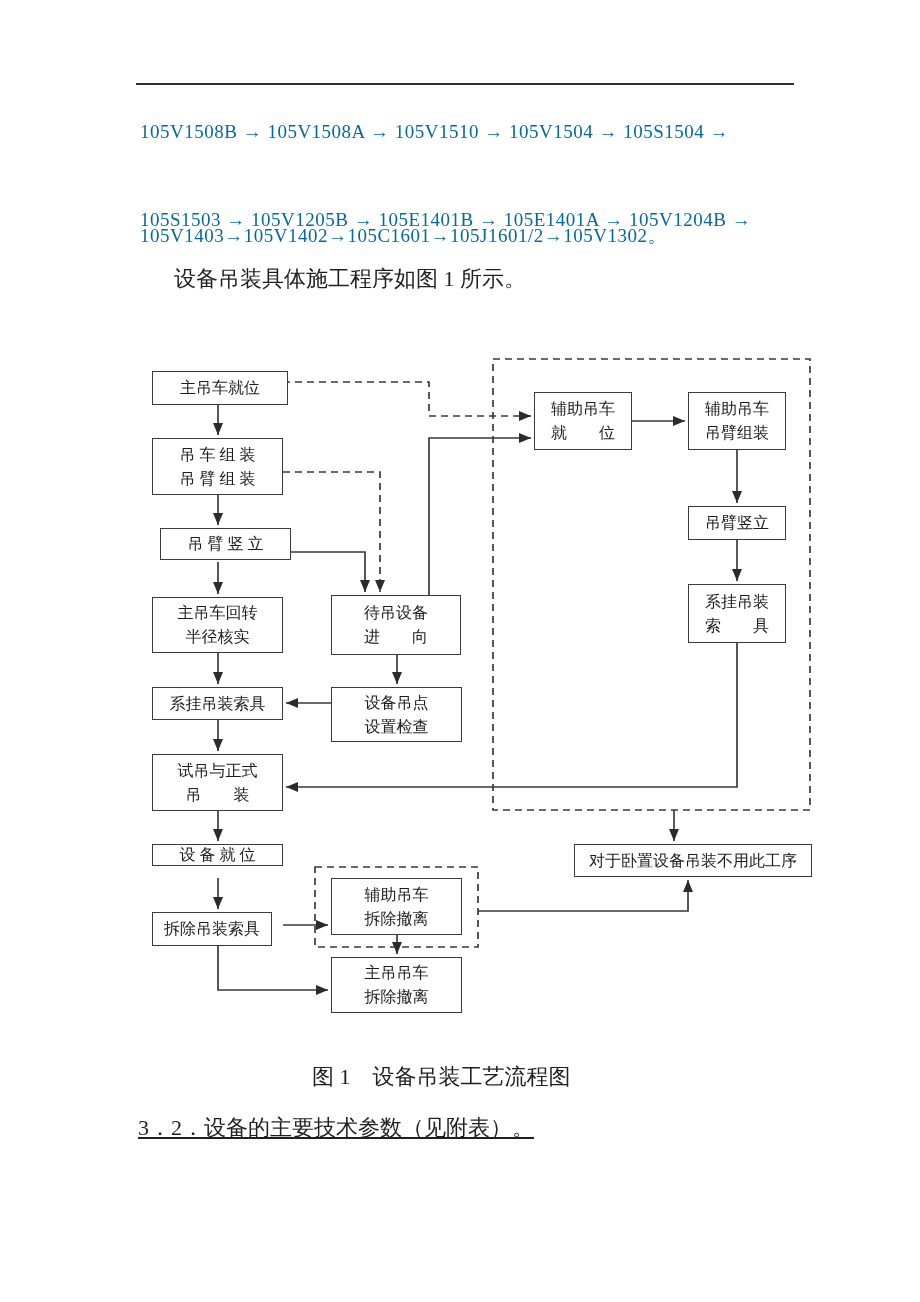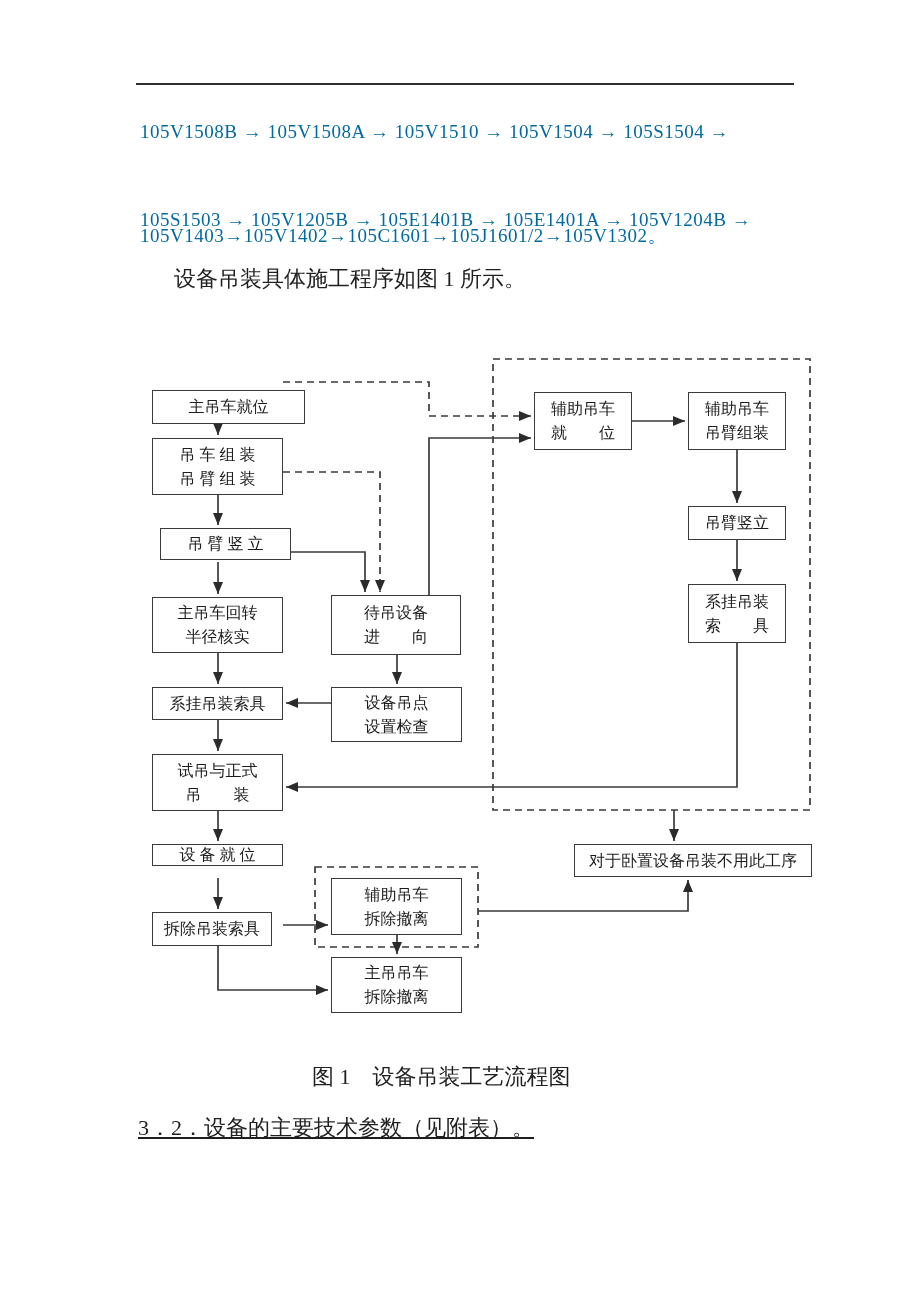--- a/index.html
+++ b/index.html
@@ -57,21 +57,21 @@
     <polyline points="632,421 685,421" marker-end="url(#arw)"></polyline>
     <polyline points="737,450 737,503" marker-end="url(#arw)"></polyline>
     <polyline points="737,540 737,581" marker-end="url(#arw)"></polyline>
     <polyline points="737,643 737,787 286,787" marker-end="url(#arw)"></polyline>
 
     <polyline points="674,810 674,841" marker-end="url(#arw)"></polyline>
     <polyline points="478,911 688,911 688,880" marker-end="url(#arw)"></polyline>
   </g>
 </svg>
 
-<div class="node" style="left:152px;top:390px;width:153px;height:34px;">主吊车就位</div>
+<div class="node" style="left:152px;top:371px;width:136px;height:34px;">主吊车就位</div>
 <div class="node" style="left:152px;top:438px;width:131px;height:57px;">吊 车 组 装
 吊 臂 组 装</div>
 <div class="node" style="left:160px;top:528px;width:131px;height:32px;">吊 臂 竖 立</div>
 <div class="node" style="left:152px;top:597px;width:131px;height:56px;">主吊车回转
 半径核实</div>
 <div class="node" style="left:152px;top:687px;width:131px;height:33px;">系挂吊装索具</div>
 <div class="node" style="left:152px;top:754px;width:131px;height:57px;">试吊与正式
 吊　　装</div>
 <div class="node" style="left:152px;top:844px;width:131px;height:22px;">设 备 就 位</div>
 <div class="node" style="left:152px;top:912px;width:120px;height:34px;">拆除吊装索具</div>

